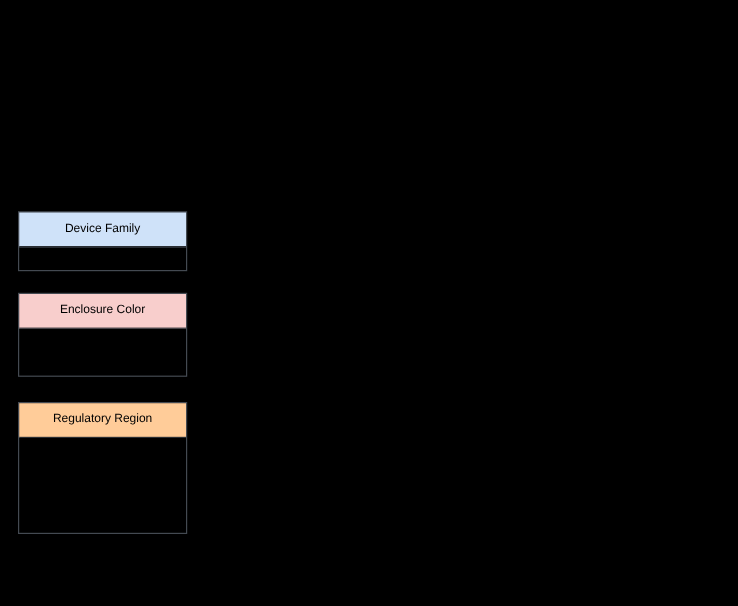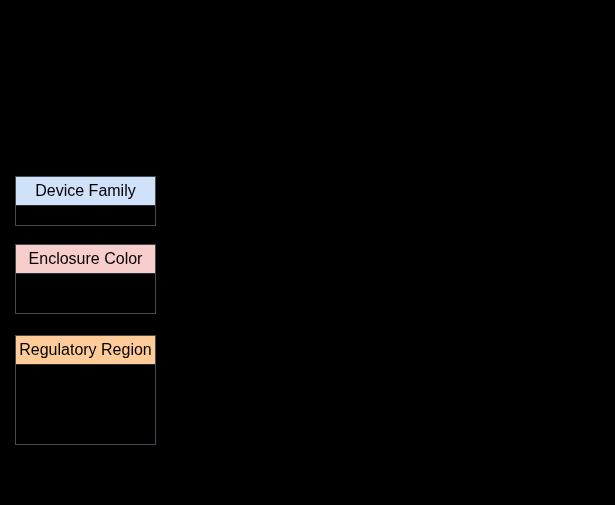--- a/index.html
+++ b/index.html
@@ -26,21 +26,21 @@
   .shape-header {
     box-sizing: border-box;
     height: 29px;
     flex: 0 0 29px;
     display: flex;
     align-items: center;
     justify-content: center;
     border-bottom: 1px solid #2a2e33;
   }
   .shape-title {
-    font-size: 16px;
+    font-size: 10px;
     line-height: 1;
     color: #000000;
     white-space: nowrap;
   }
   .shape-body {
     flex: 1 1 auto;
     background: transparent;
   }
   
   .shape-device-family    { left: 15px; top: 176px; width: 141px; height: 50px; }

